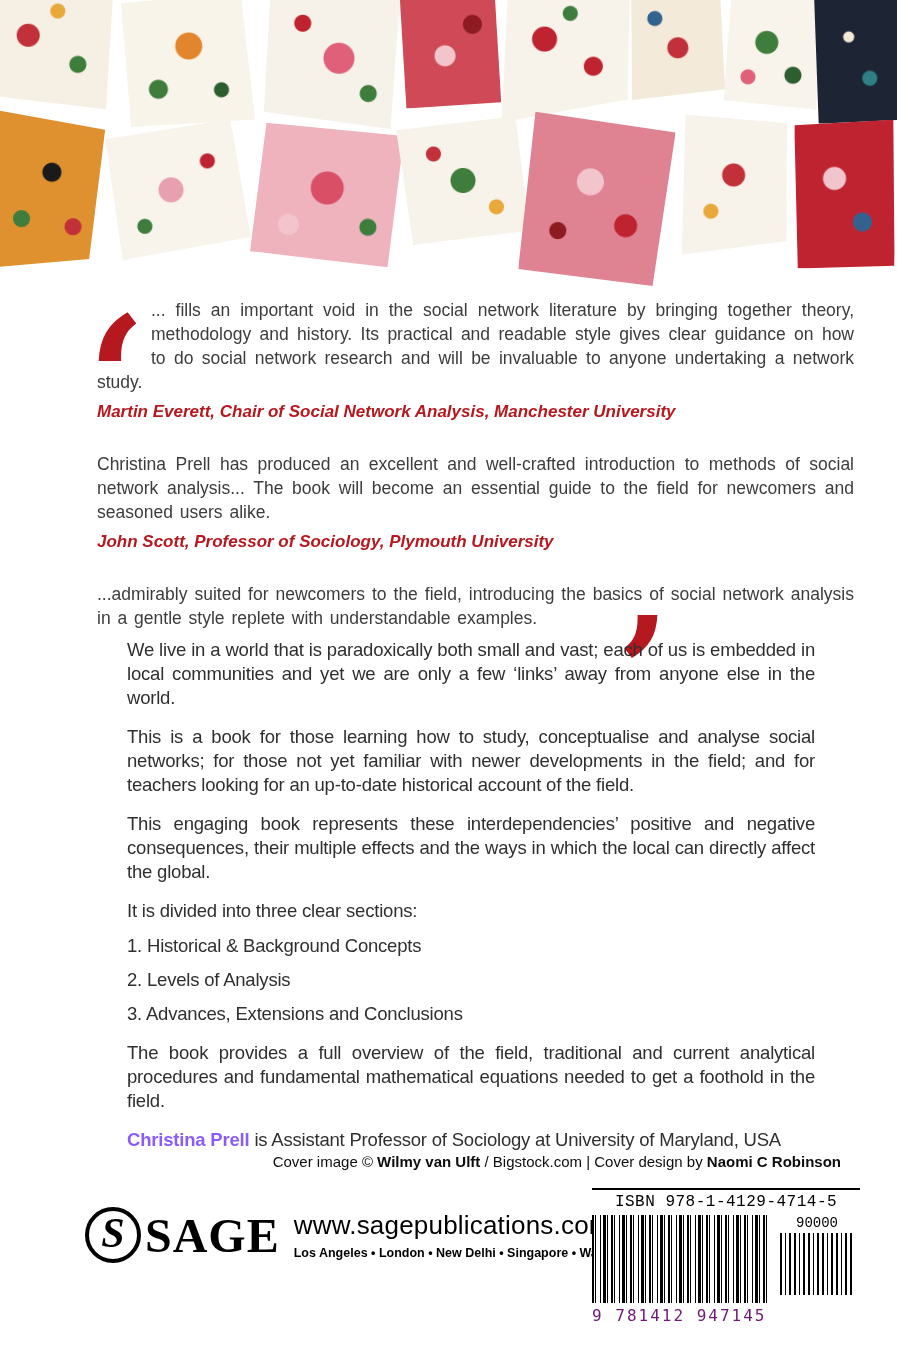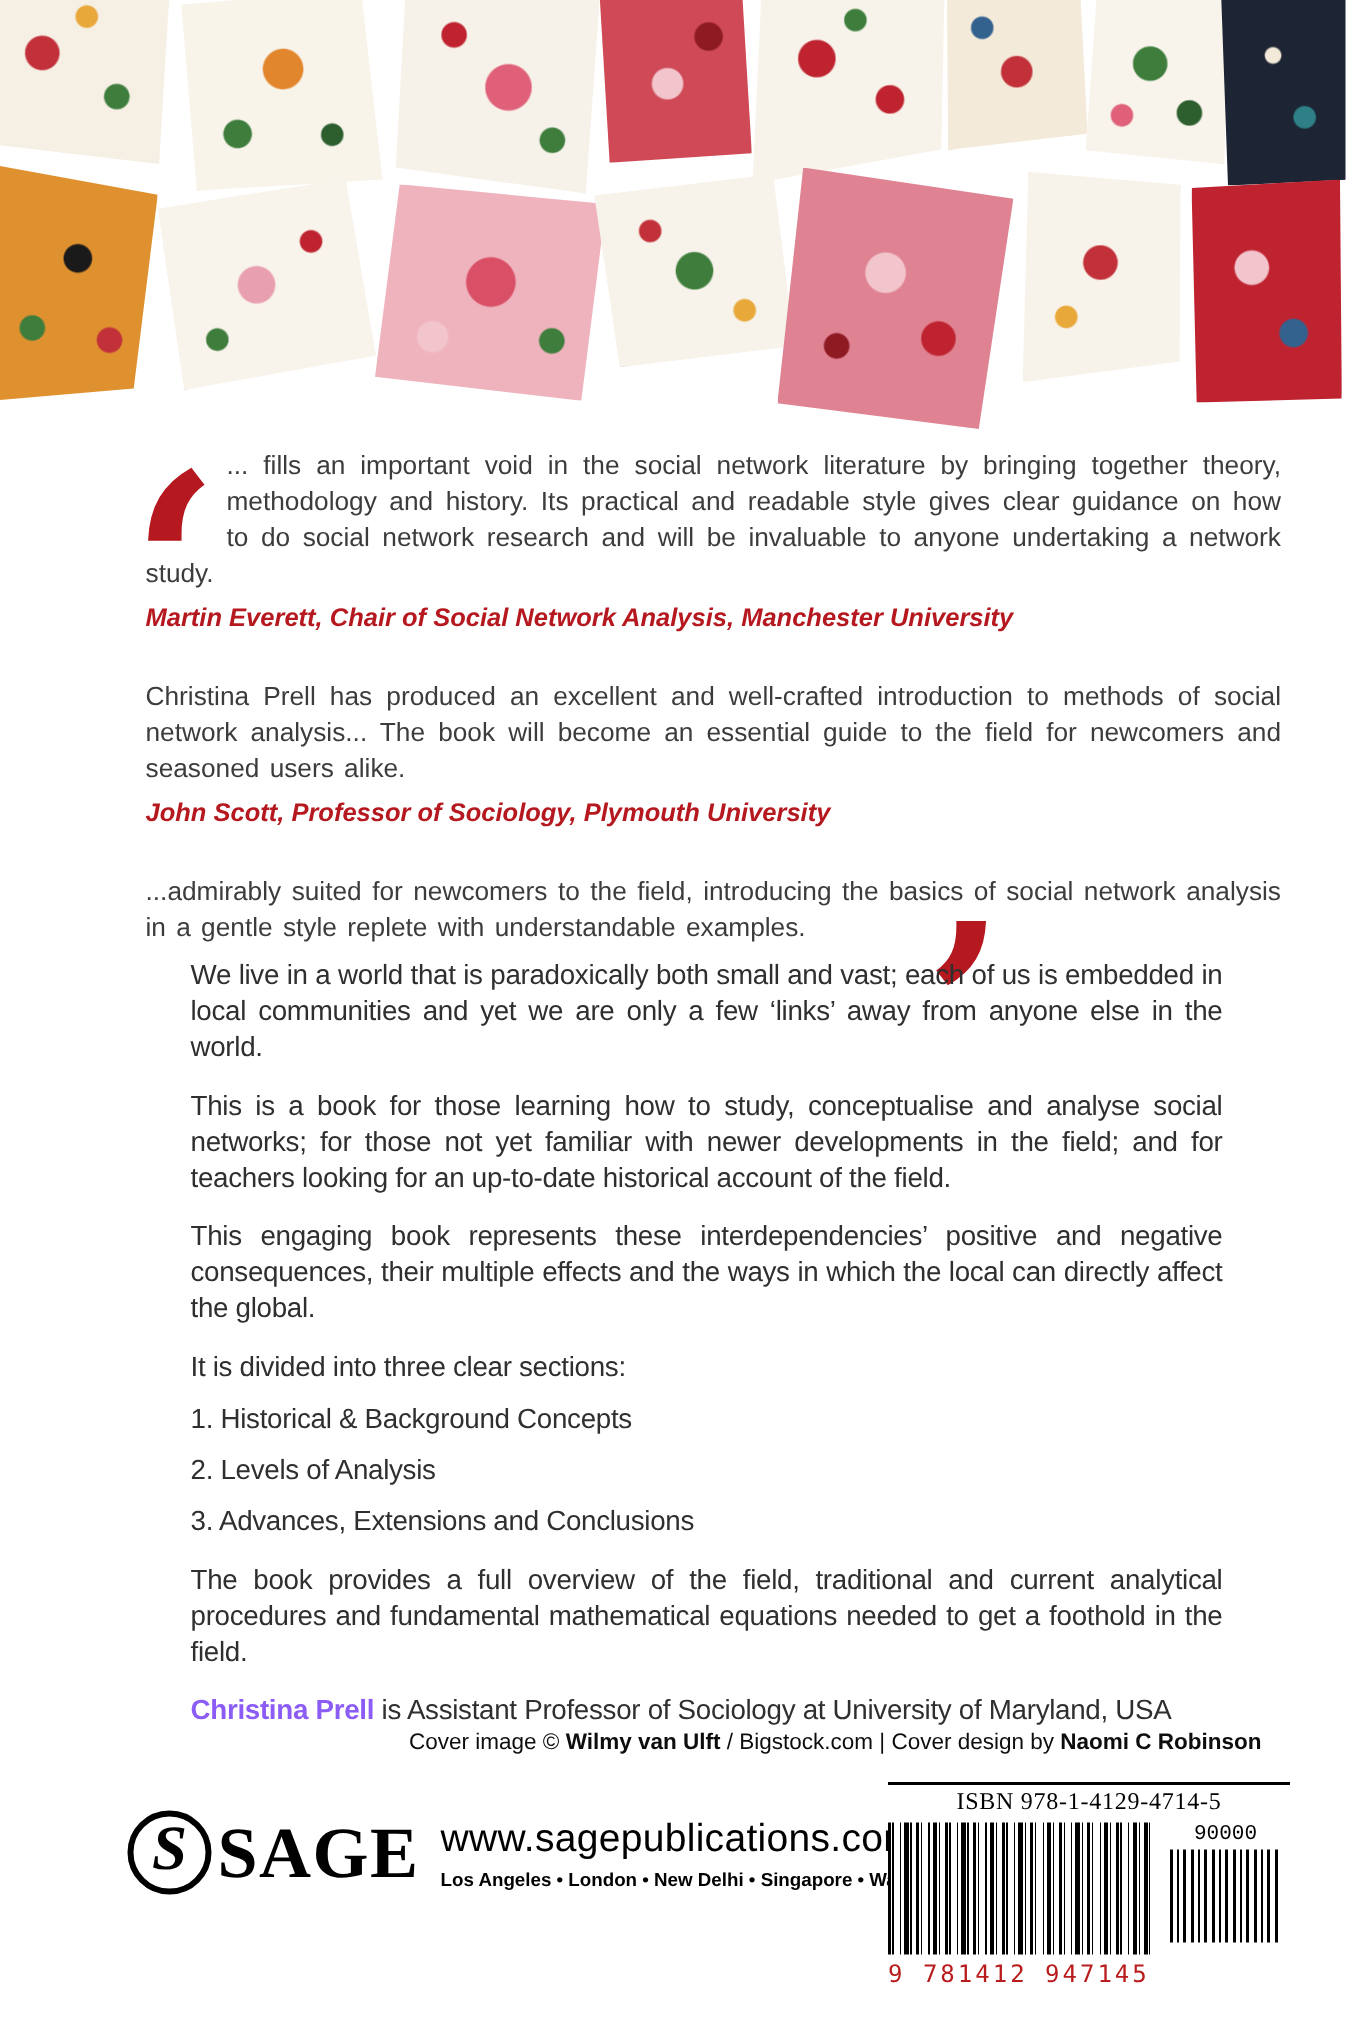--- a/index.html
+++ b/index.html
@@ -77,37 +77,37 @@
   .pub-text { margin-left:14px; }
   .pub-url { font-size:26px; color:#000; letter-spacing:0.2px; }
   .pub-cities { font-size:12.5px; font-weight:bold; color:#000; margin-top:5px; }
 
   
   .barcode-box {
     position:absolute; left:592px; top:1188px; width:268px;
     background:#fff; border-top:2px solid #000; padding-top:3px;
   }
   .isbn-label {
-    font-family:Liberation Serif, serif; font-size:16px;
+    font-family:Liberation Mono, monospace; font-size:16px;
     text-align:center; letter-spacing:0.5px; color:#000; margin-bottom:4px;
     white-space:nowrap;
   }
   .bars-row { display:flex; align-items:flex-start; }
   .main-barcode { width:178px; }
   .main-bars {
     height:88px;
     background:
       repeating-linear-gradient(90deg,
         #000 0 2px, #fff 2px 3px, #000 3px 4px, #fff 4px 8px,
         #000 8px 9px, #fff 9px 11px, #000 11px 14px, #fff 14px 15px,
         #000 15px 16px, #fff 16px 19px);
   }
   .main-digits {
     font-family:"DejaVu Sans Mono", monospace; font-size:16px;
-    letter-spacing:2px; color:#b91c1c; margin-top:3px; white-space:nowrap;
+    letter-spacing:2px; color:#701a75; margin-top:3px; white-space:nowrap;
   }
   .addon-barcode { width:74px; margin-left:10px; }
   .addon-label {
     font-family:Liberation Mono, monospace; font-size:14px;
     text-align:center; color:#000; margin-bottom:2px;
   }
   .addon-bars {
     height:62px;
     background:
       repeating-linear-gradient(90deg,

